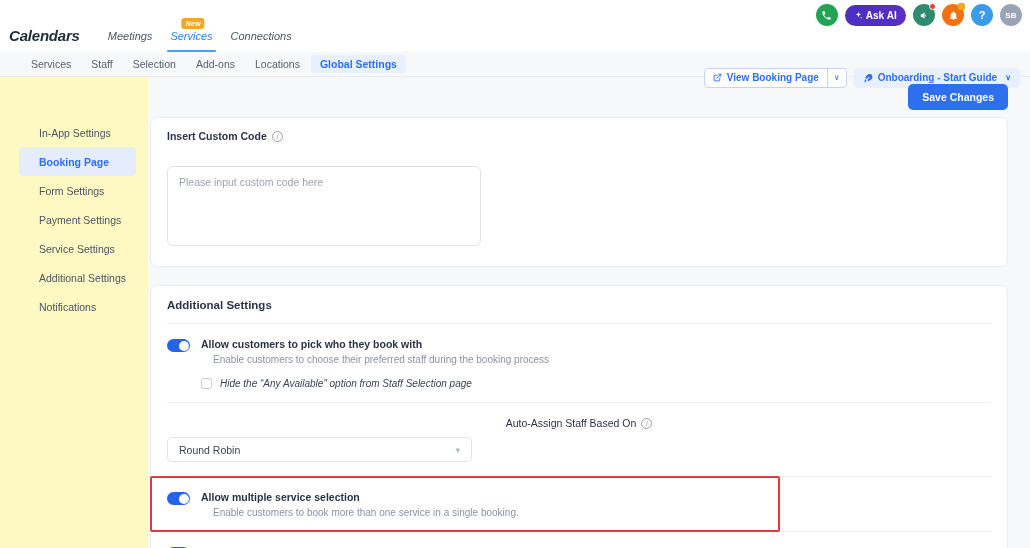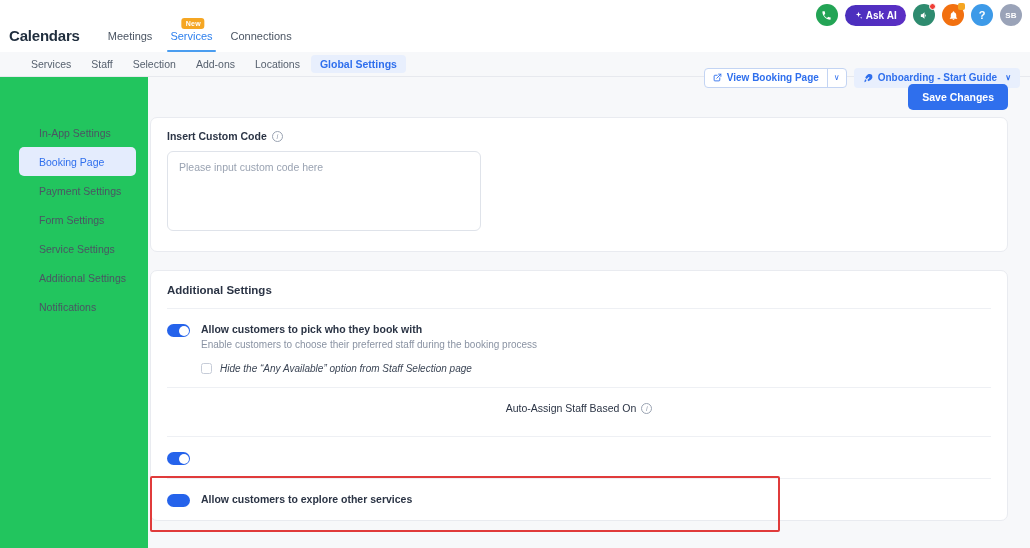--- a/index.html
+++ b/index.html
@@ -11,21 +11,21 @@
     -webkit-font-smoothing: antialiased;
   }
   .app { position: relative; width: 1030px; height: 548px; }
 
   
   .topbar {
     position: absolute; top: 0; left: 0; right: 0; height: 52px;
     background: #ffffff;
     display: flex; align-items: flex-end;
   }
-  .brand-row { display: flex; align-items: flex-end; padding-left: 9px; height: 52px; }
+  .brand-row { display: flex; align-items: flex-end; padding-left: 9px; height: 52px; font-style: italic; }
   .brand {
     font-size: 15px; font-weight: bold; color: #1f2d3d;
     letter-spacing: -0.2px; padding-bottom: 8px; margin-right: 19px;
   }
   .nav-tab {
     position: relative; font-size: 11px; color: #4b5563;
     padding: 0 9px 10px 9px; cursor: pointer; white-space: nowrap;
   }
   .nav-tab.active { color: #2f80ed; }
   .nav-tab.active::after {
@@ -99,47 +99,47 @@
   .btn-soft {
     display: flex; align-items: center; gap: 5px; height: 20px;
     background: #e8effd; border-radius: 4px; padding: 0 9px;
     font-size: 10px; font-weight: bold; color: #2f6fed; cursor: pointer;
   }
   .btn-soft .caret { font-size: 8px; margin-left: 3px; }
 
   
   .sidebar {
     position: absolute; left: 0; top: 77px; width: 148px; bottom: 0;
-    background: #22c55e; padding-top: 41px;
+    background: #fef9c3; padding-top: 41px;
   }
   .side-item {
     height: 29px; margin: 0 12px 0 19px; border-radius: 5px;
     display: flex; align-items: center; padding-left: 20px;
     font-size: 10.5px; color: #4b5563; cursor: pointer;
   }
-  .side-item.active { background: #e4ecfd; color: #2f6fed; }
+  .side-item.active { background: #e4ecfd; color: #2f6fed; font-weight: bold; }
 
   
   .main {
     position: absolute; left: 148px; top: 77px; right: 0; bottom: 0;
     padding: 0 22px 0 2px; overflow: hidden;
   }
   .save-row { display: flex; justify-content: flex-end; padding: 7px 0 7px 0; }
   .btn-primary {
     background: #2f6fed; color: #fff; font-size: 10.5px; font-weight: bold;
     border: none; border-radius: 5px; padding: 7px 14px; cursor: pointer;
   }
 
   .card {
     background: #fff; border: 1px solid #e9ebf0; border-radius: 7px;
   }
   .card-custom { padding: 12px 16px 16px 16px; }
   .field-label {
     display: flex; align-items: center; gap: 5px;
-    font-size: 10.5px; font-weight: bold; color: #2b3445; margin-bottom: 9px;
+    font-size: 10.5px; font-weight: bold; color: #2b3445; margin-bottom: 24px;
   }
   .info-icon {
     width: 11px; height: 11px; border-radius: 50%;
     border: 1px solid #9aa3b2; color: #9aa3b2;
     font-size: 7.5px; line-height: 9px; text-align: center;
     font-weight: normal; font-style: italic; display: inline-block;
   }
   .code-area {
     width: 314px; height: 80px; border: 1px solid #dfe3ea; border-radius: 6px;
     padding: 9px 11px; font-size: 10.5px; color: #9aa3b2;
@@ -157,21 +157,21 @@
   .row { display: flex; align-items: flex-start; padding: 14px 16px 13px 16px; gap: 11px; }
   .toggle {
     flex: 0 0 auto; width: 23px; height: 13px; border-radius: 7px;
     background: #2563eb; position: relative; margin-top: 1px; cursor: pointer;
   }
   .toggle .knob {
     position: absolute; top: 1.5px; right: 1.5px;
     width: 10px; height: 10px; background: #fff; border-radius: 50%;
   }
   .row-title { font-size: 10.5px; font-weight: bold; color: #2b3445; }
-  .row-desc { font-size: 10px; color: #8a93a3; margin-top: 4px; }
+  .row-desc { font-size: 10px; color: #8a93a3; margin-top: 4px; margin-left: 12px; }
 
   .checkbox-row {
     display: flex; align-items: center; gap: 8px;
     padding: 0 16px 13px 50px;
     font-style: italic;
   }
   .checkbox {
     width: 11px; height: 11px; border: 1px solid #c6ccd8;
     border-radius: 2.5px; background: #fff; cursor: pointer;
   }
@@ -292,24 +292,24 @@
   </div>
 
   <div class="sidebar">
     <div class="side-item">
         <span>In-App Settings</span>
       </div>
     <div class="side-item active">
         <span>Booking Page</span>
       </div>
     <div class="side-item">
+        <span>Form Settings</span>
+      </div>
+    <div class="side-item">
         <span>Payment Settings</span>
-      </div>
-    <div class="side-item">
-        <span>Form Settings</span>
       </div>
     <div class="side-item">
         <span>Service Settings</span>
       </div>
     <div class="side-item">
         <span>Additional Settings</span>
       </div>
     <div class="side-item">
         <span>Notifications</span>
       </div>
@@ -350,29 +350,37 @@
         <span class="checkbox-label">Hide the “Any Available” option from Staff Selection page</span>
       </div>
 
       <div class="divider"></div>
 
       <div class="select-block">
         <div class="select-label">
           <span>Auto-Assign Staff Based On</span>
           <span class="info-icon">i</span>
         </div>
+        <div class="select">
+          <span>Round Robin</span>
+          <span class="caret">▾</span>
+        </div>
       </div>
       <div class="select-spacer"></div>
 
       <div class="divider"></div>
 
       <div class="row">
         <div class="toggle">
             <span class="knob"></span>
           </div>
+        <div>
+          <div class="row-title">Allow multiple service selection</div>
+          <div class="row-desc">Enable customers to book more than one service in a single booking.</div>
+        </div>
       </div>
 
       <div class="divider"></div>
 
       <div class="row">
         <div class="toggle"></div>
         <div>
           <div class="row-title">Allow customers to explore other services</div>
 
         </div>

